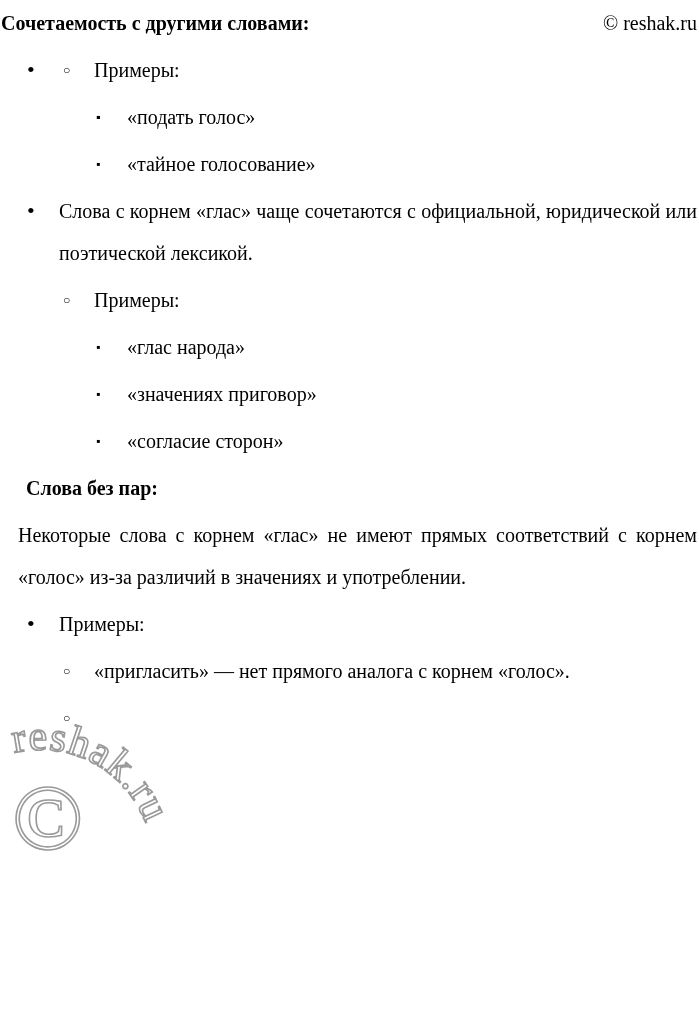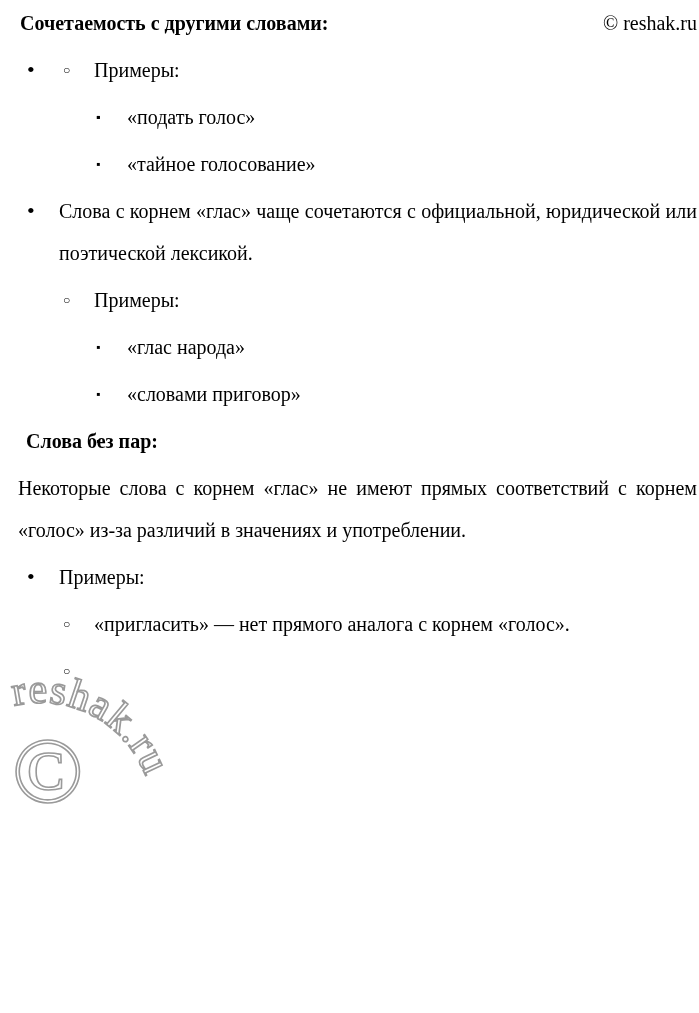--- a/index.html
+++ b/index.html
@@ -4,21 +4,21 @@
 <style>
   html,body{margin:0;padding:0;background:#ffffff;}
   body{
     width:699px;height:1013px;overflow:hidden;position:relative;
     font-family:"Liberation Serif","DejaVu Serif",serif;
     font-size:20px;color:#000;
   }
   .page{padding:2px 2px 0 1px;position:relative;}
   .header-row{
     display:flex;justify-content:space-between;align-items:center;
-    line-height:42px;margin-bottom:5px;margin-left:19px;
+    line-height:42px;margin-bottom:5px;
   }
   .title{font-weight:bold;}
   .copyright{font-weight:normal;}
   .block{line-height:42px;margin-bottom:5px;text-align:justify;}
   .li{position:relative;}
   .l1{padding-left:58px;}
   .l2{padding-left:93px;}
   .l3{padding-left:126px;}
   .mk{position:absolute;display:inline-block;text-align:center;}
   .l1 > .mk{left:26px;top:0;}
@@ -70,24 +70,25 @@
   <div class="block li l2">
     <span class="mk mk-circle">○</span>
     <span>Примеры:</span>
   </div>
   <div class="block li l3">
     <span class="mk mk-square">▪</span>
     <span>«глас народа»</span>
   </div>
   <div class="block li l3">
     <span class="mk mk-square">▪</span>
-    <span>«словами приговор»</span>
+    <span>«значениях приговор»</span>
   </div>
   <div class="block li l3">
     <span class="mk mk-square">▪</span>
+    <span>«согласие сторон»</span>
   </div>
 
   <div class="block bold">Слова без пар:</div>
   <div class="block para">Некоторые слова с корнем «глас» не имеют прямых соответствий с корнем «голос» из-за различий в значениях и употреблении.</div>
   <div class="block li l1">
     <span class="mk mk-disc">•</span>
     <span>Примеры:</span>
   </div>
   <div class="block li l2">
     <span class="mk mk-circle">○</span>

